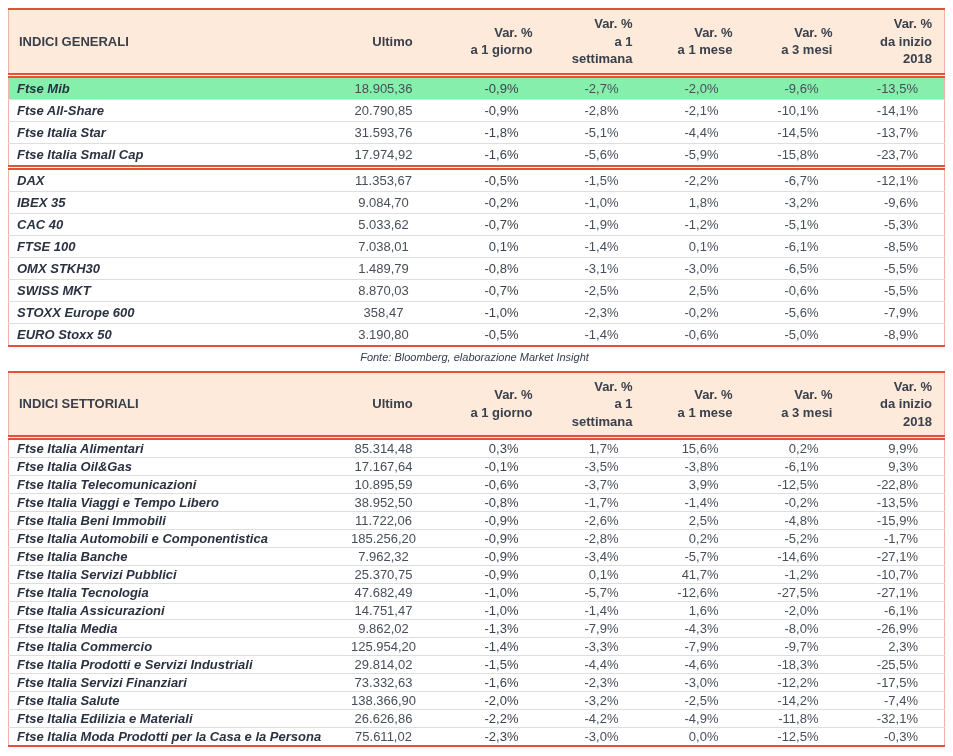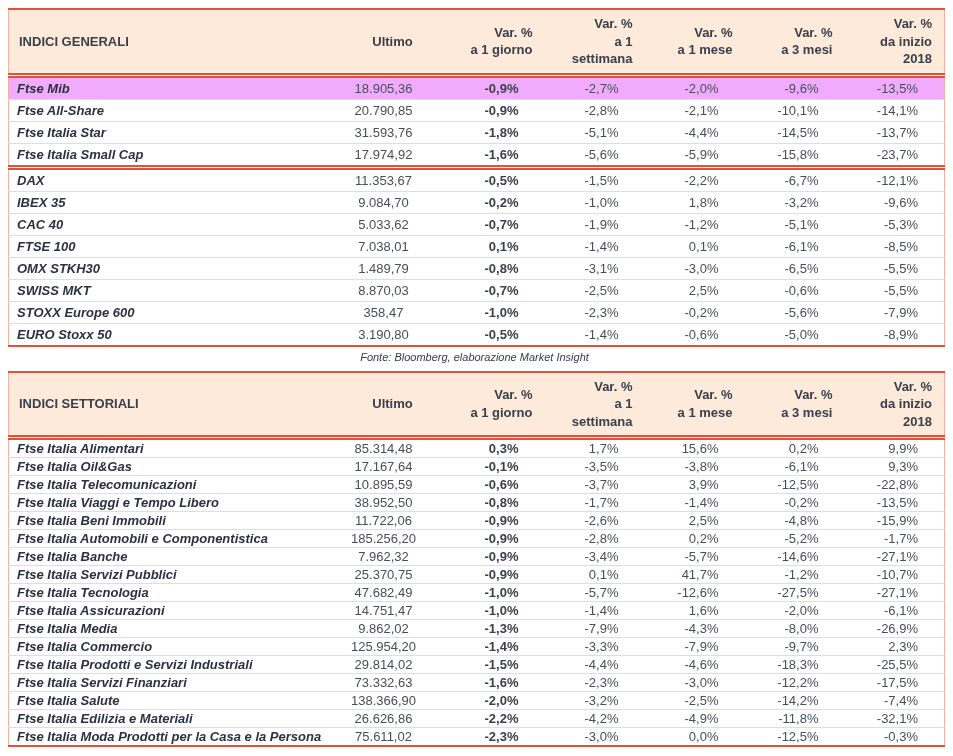--- a/index.html
+++ b/index.html
@@ -45,24 +45,24 @@
 
   td.name {
     font-weight: bold;
     font-style: italic;
     color: #2a3140;
     text-align: left;
     padding-left: 8px;
   }
   td.ultimo { text-align: center; padding-right: 26px; color: #474e59; }
   td.d1, td.w1, td.m1, td.m3, td.ytd { text-align: right; padding-right: 26px; color: #474e59; }
-  td.d1 { font-weight: bold; color: #3a414d; margin-top: 36px; }
+  td.d1 { font-weight: normal; color: #3a414d; margin-top: 36px; }
 
   tr.grp td { border-top: 5px double #e0523a; }
-  tr.hl  td { background: #f0abfc; }
+  tr.hl  td { background: #86efac; }
 
   .fonte {
     text-align: center;
     font-style: italic;
     font-size: 11px;
     color: #333d4d;
     padding: 4px 4px 8px 0;
   }
 </style>
 </head>

